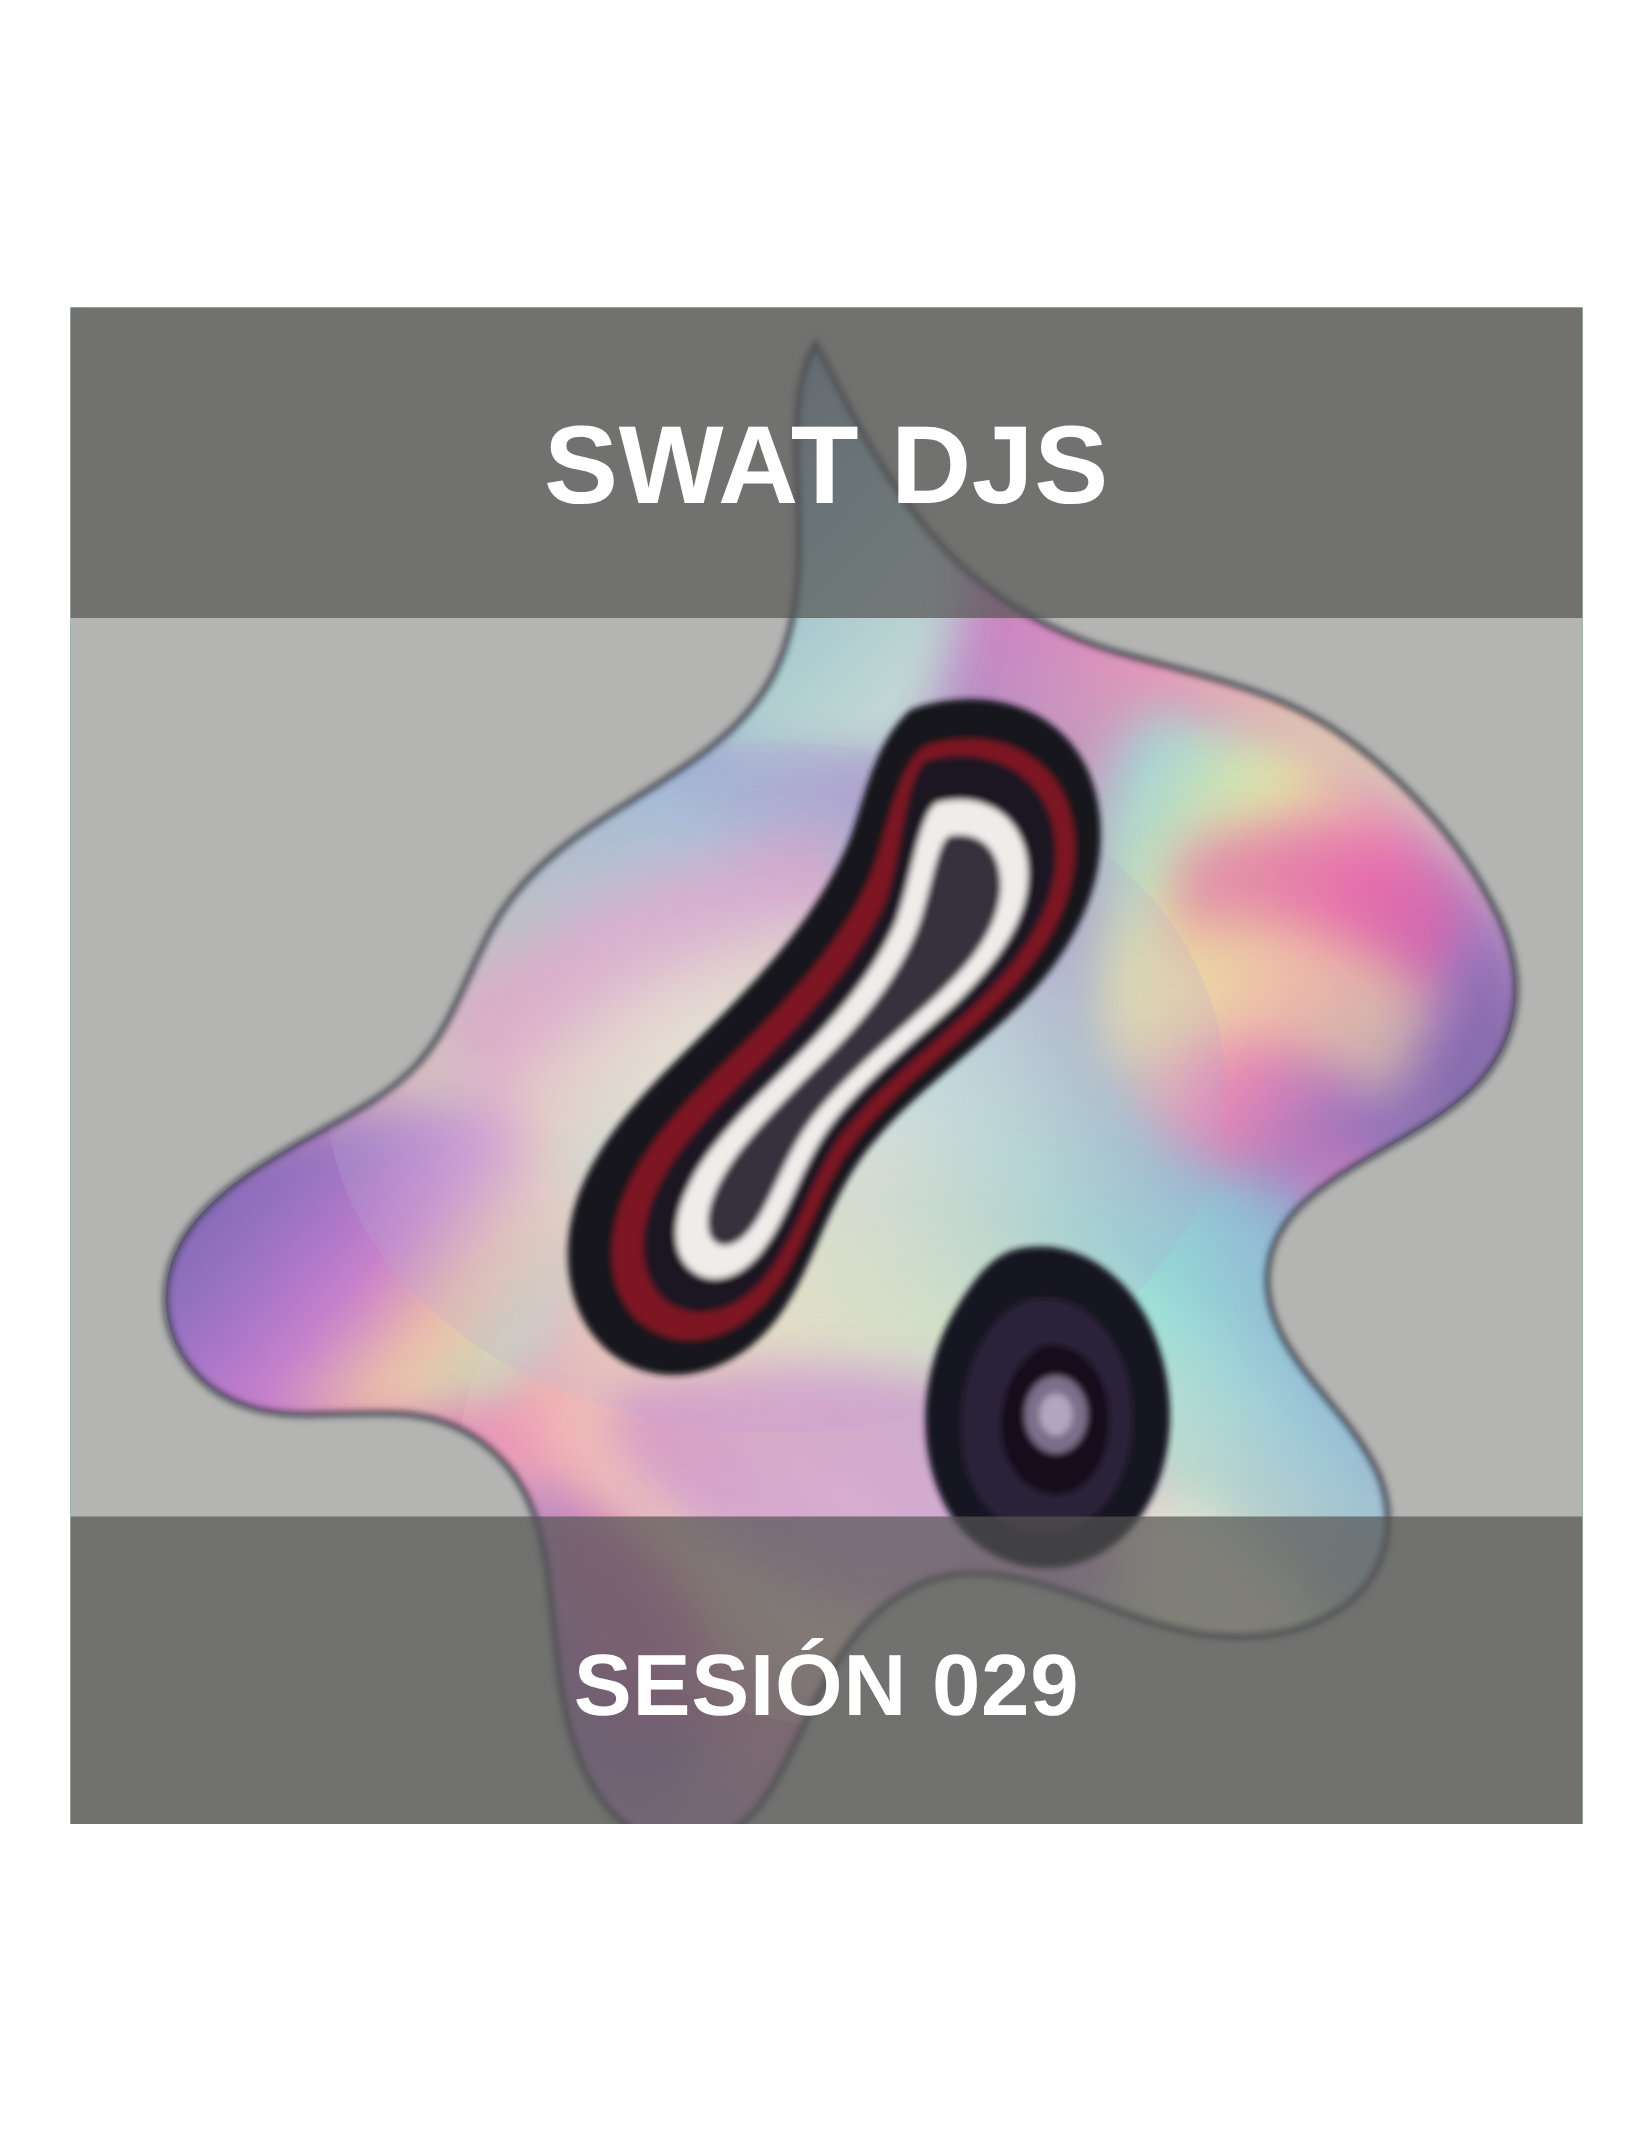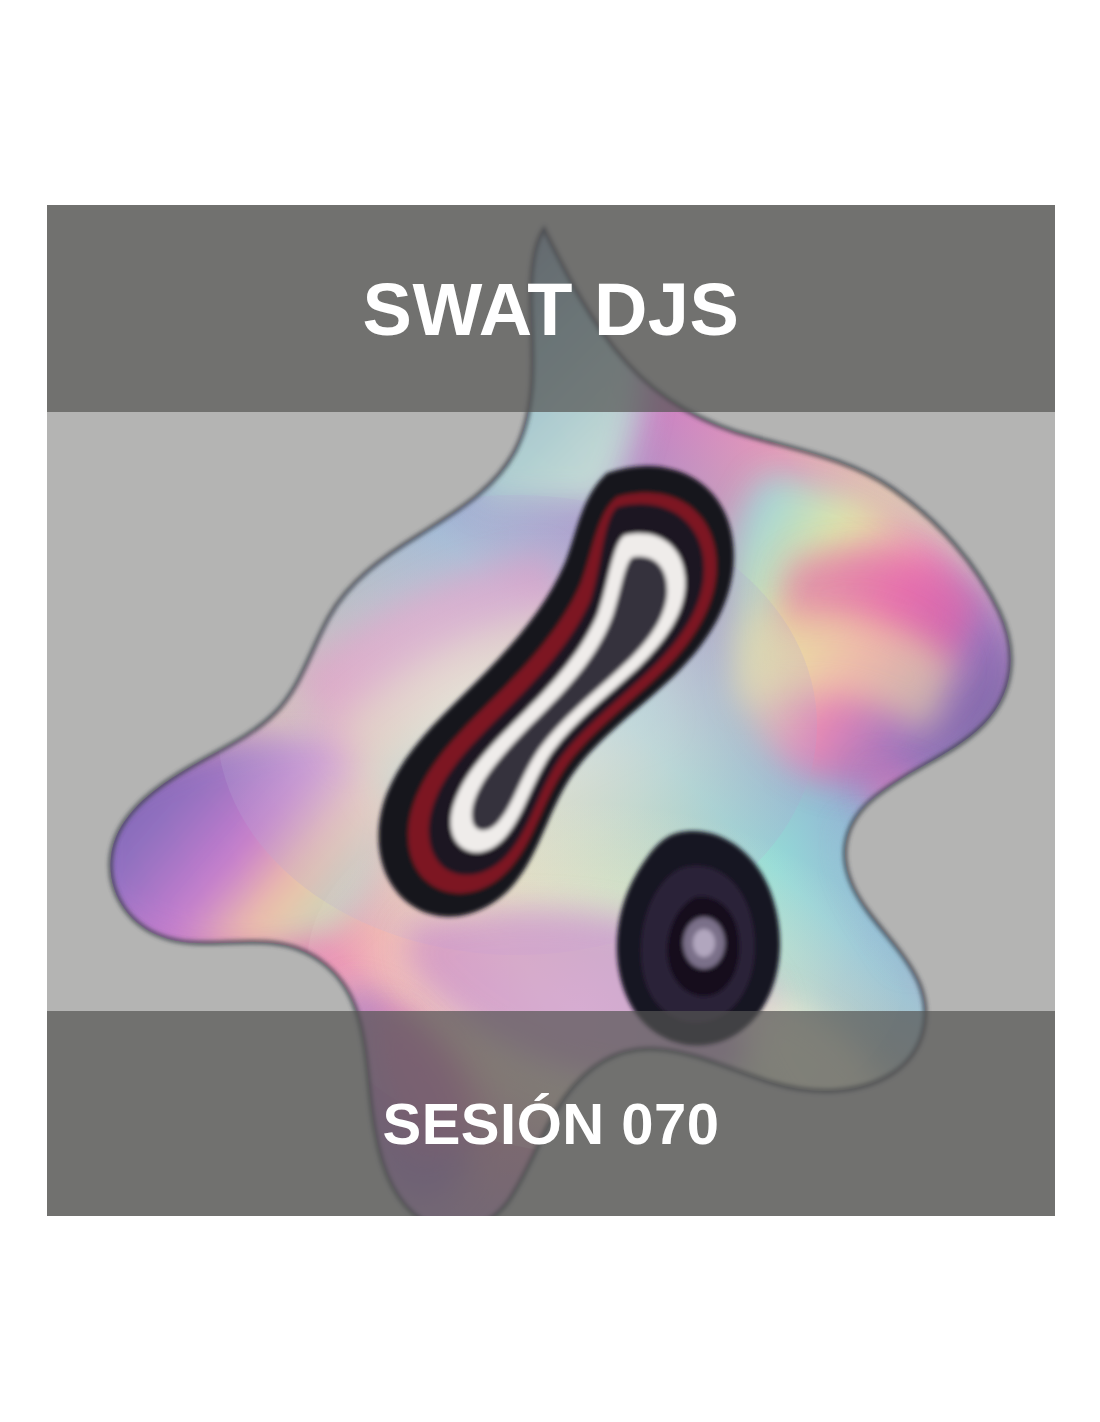--- a/index.html
+++ b/index.html
@@ -397,17 +397,17 @@
     </svg>
 
     <div class="band band-top"></div>
     <div class="band band-bottom"></div>
 
     <div class="title-wrap title-top">
       <span class="title-main">SWAT DJS</span>
     </div>
 
     <div class="title-wrap title-bottom">
-      <span class="title-sub">SESIÓN 070</span>
+      <span class="title-sub">SESIÓN 029</span>
     </div>
 
   </div>
 </div>
 
 </body></html>

